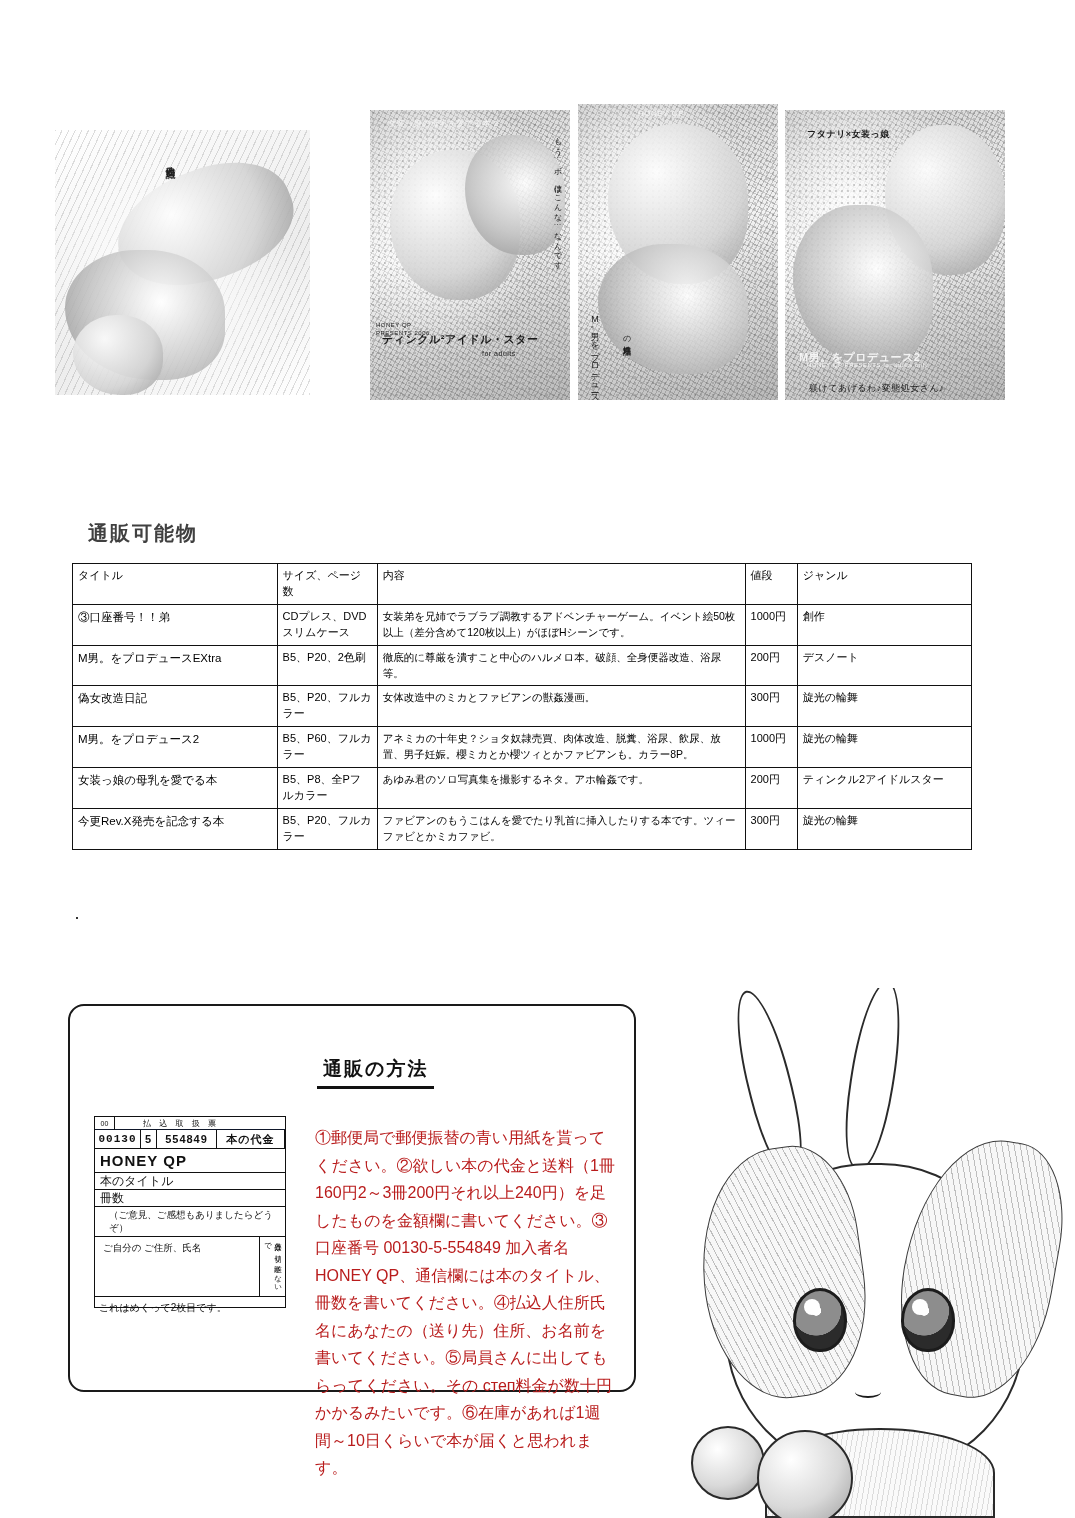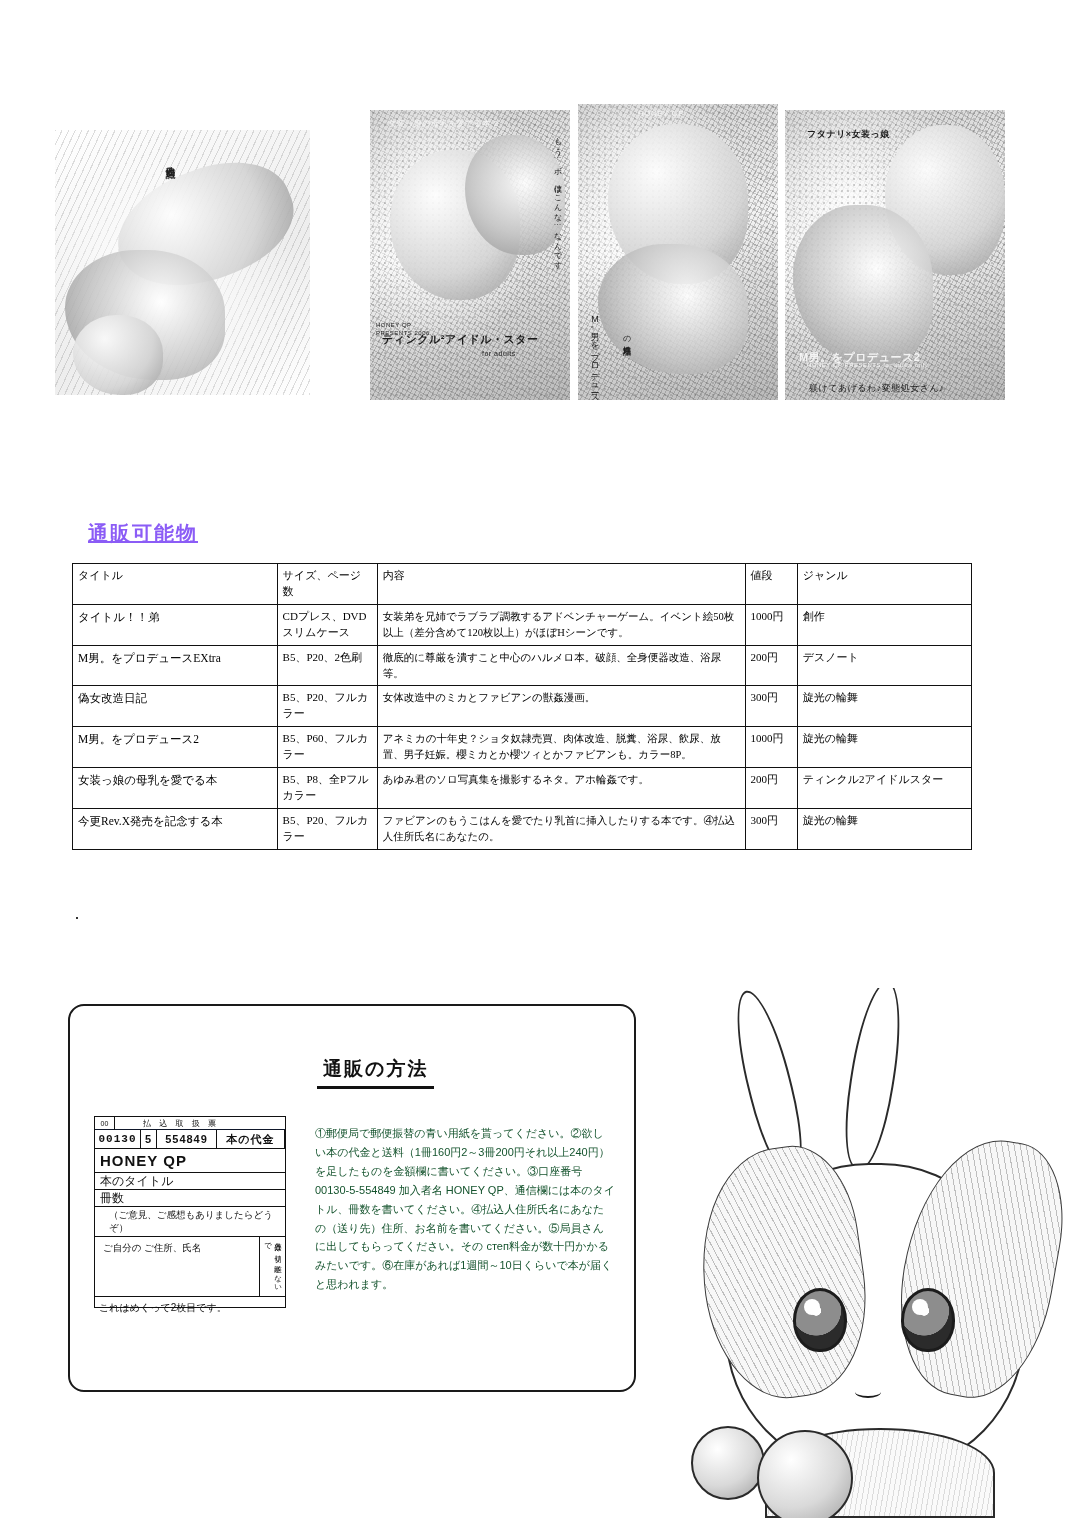--- a/index.html
+++ b/index.html
@@ -72,27 +72,26 @@
       repeating-linear-gradient(115deg, rgba(120,120,120,.25) 0px, rgba(120,120,120,.25) 1px, rgba(255,255,255,0) 1px, rgba(255,255,255,0) 6px),
       linear-gradient(150deg, #ffffff 0%, #ededed 60%, #ffffff 100%);
   }
 
   
   .section-title {
     position: absolute;
     font-weight: bold;
     font-size: 20px;
     letter-spacing: 2px;
-    color: #8b5cf6;
-    text-decoration: underline;
+    color: #404040;
   }
   #title-tsuhan { left: 88px; top: 520px; }
 
   
-  .tbl-wrap { position: absolute; left: 72px; top: 563px; width: 752px; font-family: Liberation Serif, serif; }
+  .tbl-wrap { position: absolute; left: 72px; top: 563px; width: 752px; }
   table.products {
     border-collapse: collapse;
     width: 900px;
     font-size: 11px;
     line-height: 1.45;
   }
   table.products th, table.products td {
     border: 1px solid #111;
     padding: 4px 5px;
     vertical-align: top;
@@ -130,23 +129,23 @@
     font-size: 19px;
     font-weight: bold;
     letter-spacing: 2px;
     padding: 2px 6px 4px 6px;
     border-bottom: 3px solid #111;
   }
   .order-text {
     position: absolute;
     left: 245px; top: 118px;
     width: 300px;
-    font-size: 11px;
+    font-size: 16px;
     line-height: 1.72;
-    color: #14532d;
+    color: #b91c1c;
   }
 
   
   .slip {
     position: absolute;
     left: 24px; top: 110px;
     width: 192px; height: 192px;
     border: 1.5px solid #111;
     background: #fff;
     font-size: 9px;
@@ -357,21 +356,21 @@
         <tr>
           <th>タイトル</th>
           <th>サイズ、ページ数</th>
           <th>内容</th>
           <th>値段</th>
           <th>ジャンル</th>
         </tr>
       </thead>
       <tbody>
         <tr>
-          <td class="title-cell">タイトル！！弟</td>
+          <td class="title-cell">③口座番号！！弟</td>
           <td>CDプレス、DVDスリムケース</td>
           <td class="content-cell">女装弟を兄姉でラブラブ調教するアドベンチャーゲーム。イベント絵50枚以上（差分含めて120枚以上）がほぼHシーンです。</td>
           <td>1000円</td>
           <td>創作</td>
         </tr>
         <tr>
           <td class="title-cell">M男。をプロデュースEXtra</td>
           <td>B5、P20、2色刷</td>
           <td class="content-cell">徹底的に尊厳を潰すこと中心のハルメロ本。破顔、全身便器改造、浴尿等。</td>
           <td>200円</td>
@@ -394,21 +393,21 @@
         <tr>
           <td class="title-cell">女装っ娘の母乳を愛でる本</td>
           <td>B5、P8、全Pフルカラー</td>
           <td class="content-cell">あゆみ君のソロ写真集を撮影するネタ。アホ輪姦です。</td>
           <td>200円</td>
           <td>ティンクル2アイドルスター</td>
         </tr>
         <tr>
           <td class="title-cell">今更Rev.X発売を記念する本</td>
           <td>B5、P20、フルカラー</td>
-          <td class="content-cell">ファビアンのもうこはんを愛でたり乳首に挿入したりする本です。④払込人住所氏名にあなたの。</td>
+          <td class="content-cell">ファビアンのもうこはんを愛でたり乳首に挿入したりする本です。ツィーファビとかミカファビ。</td>
           <td>300円</td>
           <td>旋光の輪舞</td>
         </tr>
       </tbody>
     </table>
   </div>
 
   <div class="tiny-dot"></div>
 
   <div class="order-box">

